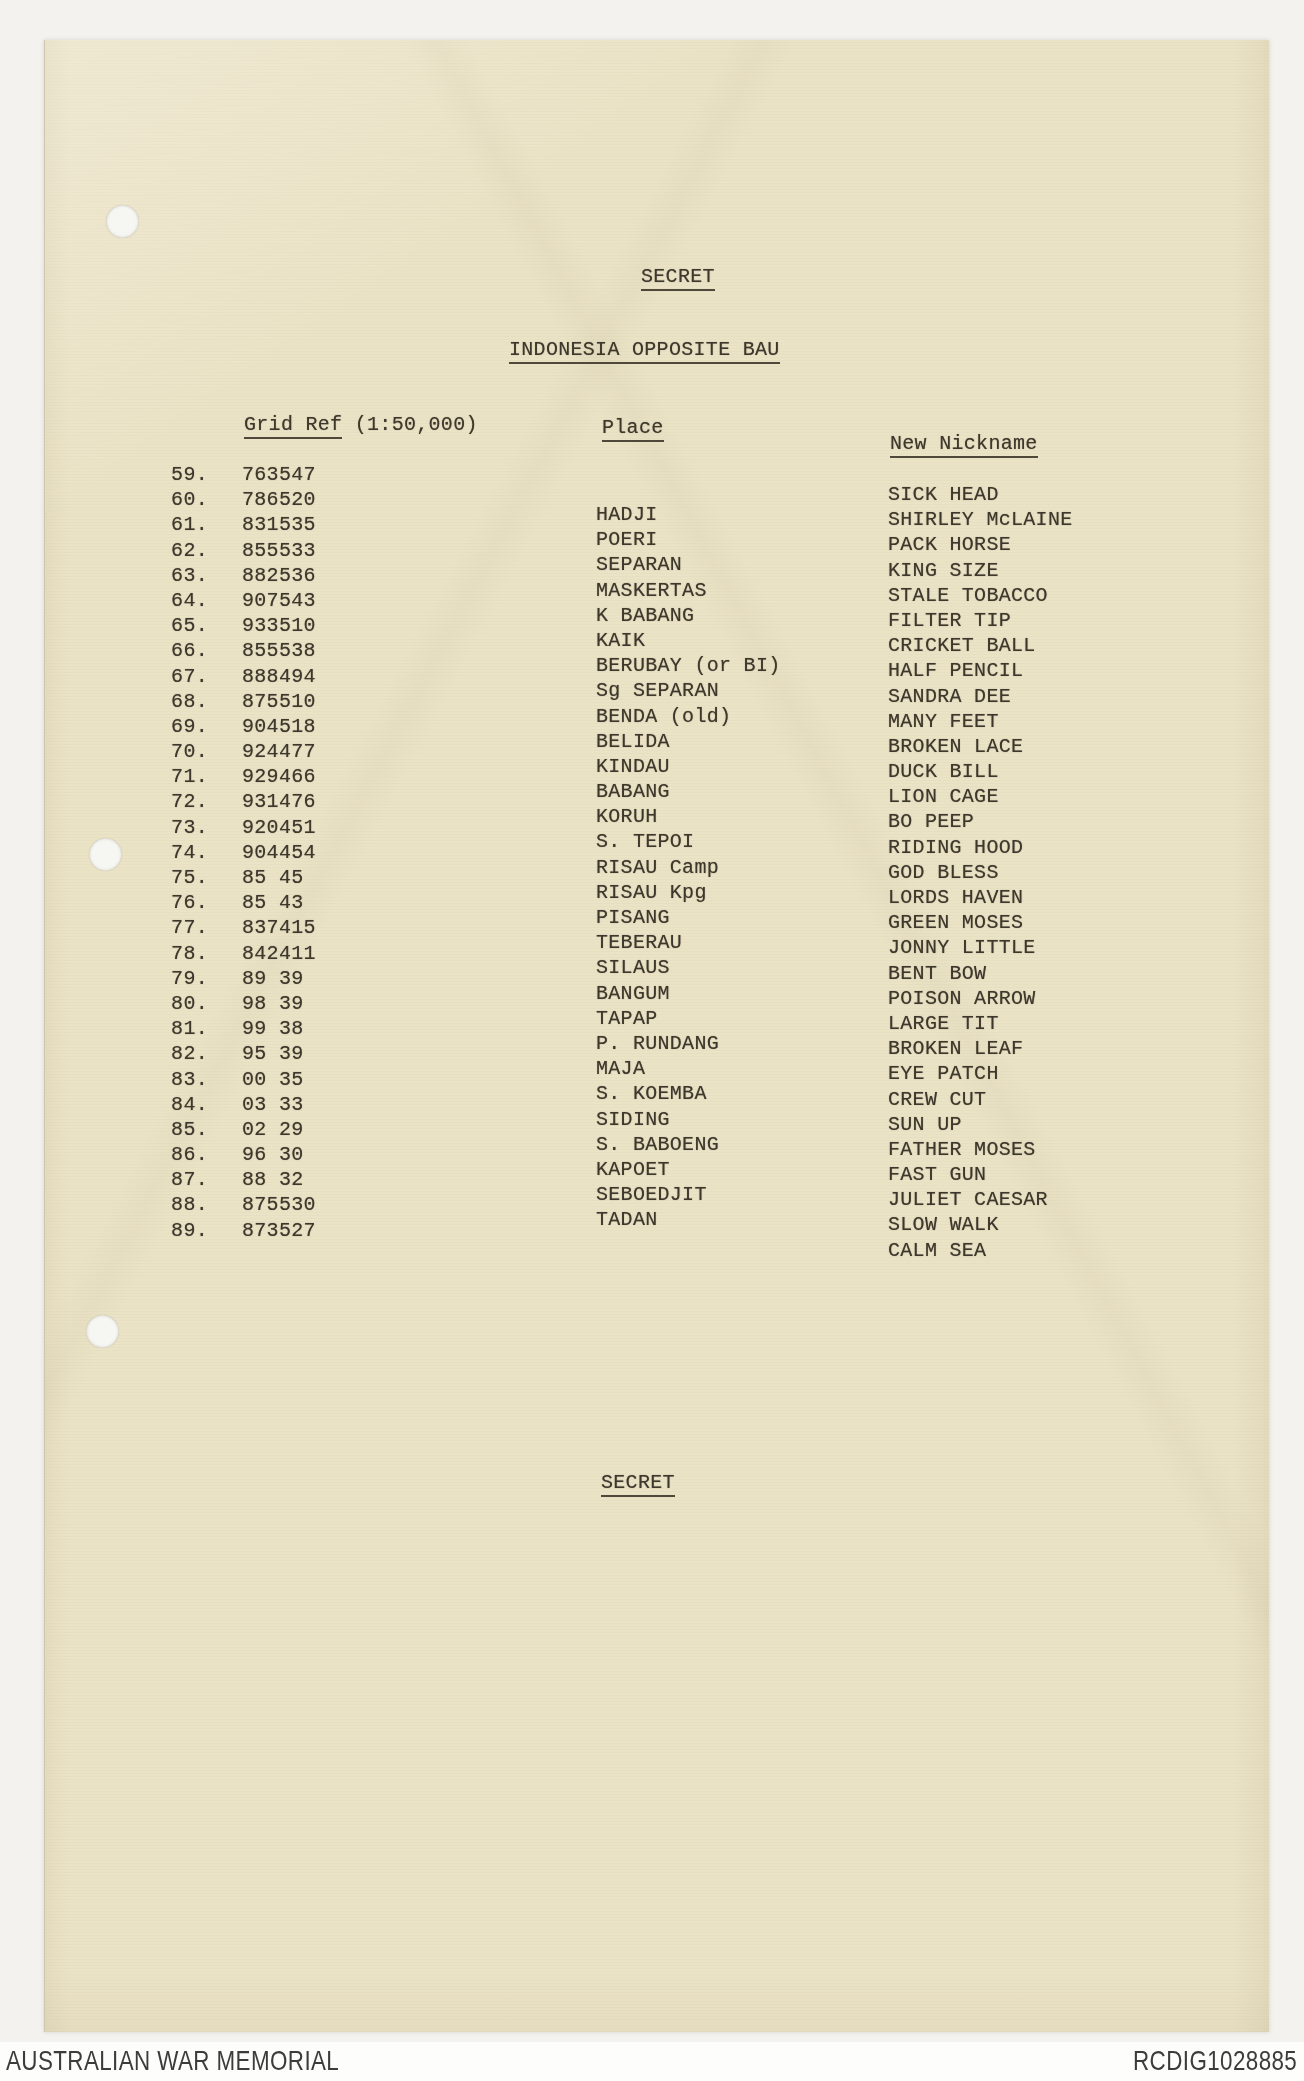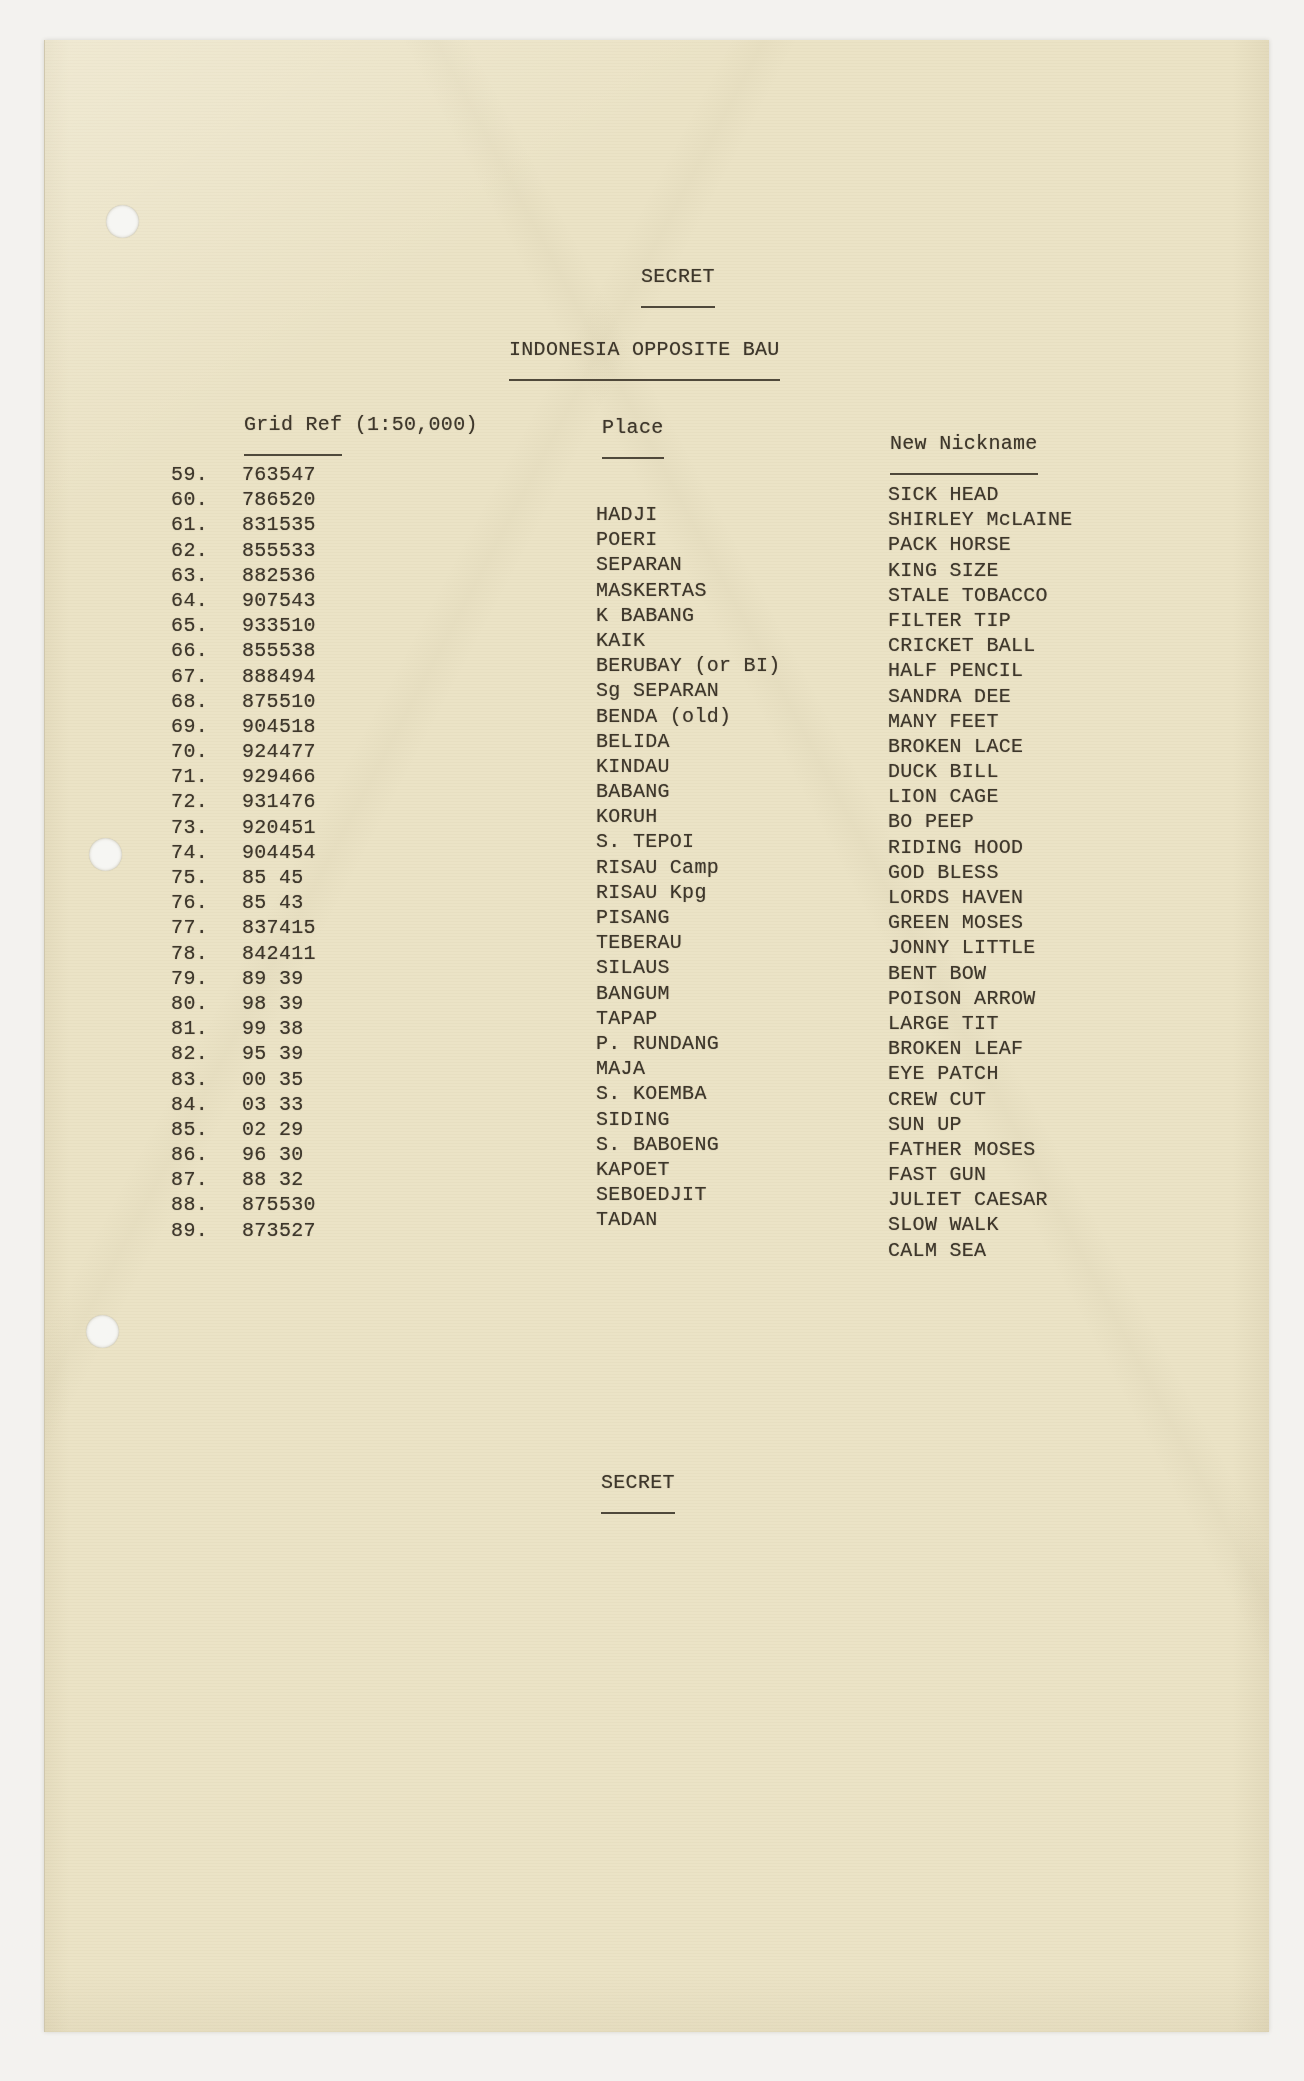--- a/index.html
+++ b/index.html
@@ -42,21 +42,21 @@
 
   
   .tw{
     position:absolute;
     font-size:20px;line-height:25.2px;
     letter-spacing:0.3px;
     white-space:pre;
     color:#3e372b;
     text-shadow:0 0 1px rgba(62,55,43,0.55);
   }
-  .u{border-bottom:2px solid rgba(62,55,43,0.9);padding-bottom:18px;}
+  .u{border-bottom:2px solid rgba(62,55,43,0.9);padding-bottom:1px;}
 
   .classification-top{left:596px;top:224px;}
   .doc-title{left:464px;top:297px;}
 
   .hdr-grid{left:199px;top:372px;}
   .hdr-place{left:557px;top:375px;}
   .hdr-nick{left:845px;top:375px;margin-top:16px;}
 
   .col{position:absolute;}
   .col .line{height:25.2px;}
@@ -108,14 +108,18 @@
     <div class="tw hdr-nick"><span class="u">New Nickname</span></div>
 
     <div class="tw col" id="col-numbers"><div class="line"><span class="rownum">59.</span><span class="gridref">763547</span></div><div class="line"><span class="rownum">60.</span><span class="gridref">786520</span></div><div class="line"><span class="rownum">61.</span><span class="gridref">831535</span></div><div class="line"><span class="rownum">62.</span><span class="gridref">855533</span></div><div class="line"><span class="rownum">63.</span><span class="gridref">882536</span></div><div class="line"><span class="rownum">64.</span><span class="gridref">907543</span></div><div class="line"><span class="rownum">65.</span><span class="gridref">933510</span></div><div class="line"><span class="rownum">66.</span><span class="gridref">855538</span></div><div class="line"><span class="rownum">67.</span><span class="gridref">888494</span></div><div class="line"><span class="rownum">68.</span><span class="gridref">875510</span></div><div class="line"><span class="rownum">69.</span><span class="gridref">904518</span></div><div class="line"><span class="rownum">70.</span><span class="gridref">924477</span></div><div class="line"><span class="rownum">71.</span><span class="gridref">929466</span></div><div class="line"><span class="rownum">72.</span><span class="gridref">931476</span></div><div class="line"><span class="rownum">73.</span><span class="gridref">920451</span></div><div class="line"><span class="rownum">74.</span><span class="gridref">904454</span></div><div class="line"><span class="rownum">75.</span><span class="gridref">85 45</span></div><div class="line"><span class="rownum">76.</span><span class="gridref">85 43</span></div><div class="line"><span class="rownum">77.</span><span class="gridref">837415</span></div><div class="line"><span class="rownum">78.</span><span class="gridref">842411</span></div><div class="line"><span class="rownum">79.</span><span class="gridref">89 39</span></div><div class="line"><span class="rownum">80.</span><span class="gridref">98 39</span></div><div class="line"><span class="rownum">81.</span><span class="gridref">99 38</span></div><div class="line"><span class="rownum">82.</span><span class="gridref">95 39</span></div><div class="line"><span class="rownum">83.</span><span class="gridref">00 35</span></div><div class="line"><span class="rownum">84.</span><span class="gridref">03 33</span></div><div class="line"><span class="rownum">85.</span><span class="gridref">02 29</span></div><div class="line"><span class="rownum">86.</span><span class="gridref">96 30</span></div><div class="line"><span class="rownum">87.</span><span class="gridref">88 32</span></div><div class="line"><span class="rownum">88.</span><span class="gridref">875530</span></div><div class="line"><span class="rownum">89.</span><span class="gridref">873527</span></div></div>
     <div class="tw col" id="col-places"><div class="line">HADJI</div><div class="line">POERI</div><div class="line">SEPARAN</div><div class="line">MASKERTAS</div><div class="line">K BABANG</div><div class="line">KAIK</div><div class="line">BERUBAY (or BI)</div><div class="line">Sg SEPARAN</div><div class="line">BENDA (old)</div><div class="line">BELIDA</div><div class="line">KINDAU</div><div class="line">BABANG</div><div class="line">KORUH</div><div class="line">S. TEPOI</div><div class="line">RISAU Camp</div><div class="line">RISAU Kpg</div><div class="line">PISANG</div><div class="line">TEBERAU</div><div class="line">SILAUS</div><div class="line">BANGUM</div><div class="line">TAPAP</div><div class="line">P. RUNDANG</div><div class="line">MAJA</div><div class="line">S. KOEMBA</div><div class="line">SIDING</div><div class="line">S. BABOENG</div><div class="line">KAPOET</div><div class="line">SEBOEDJIT</div><div class="line">TADAN</div></div>
     <div class="tw col" id="col-nicknames"><div class="line">SICK HEAD</div><div class="line">SHIRLEY McLAINE</div><div class="line">PACK HORSE</div><div class="line">KING SIZE</div><div class="line">STALE TOBACCO</div><div class="line">FILTER TIP</div><div class="line">CRICKET BALL</div><div class="line">HALF PENCIL</div><div class="line">SANDRA DEE</div><div class="line">MANY FEET</div><div class="line">BROKEN LACE</div><div class="line">DUCK BILL</div><div class="line">LION CAGE</div><div class="line">BO PEEP</div><div class="line">RIDING HOOD</div><div class="line">GOD BLESS</div><div class="line">LORDS HAVEN</div><div class="line">GREEN MOSES</div><div class="line">JONNY LITTLE</div><div class="line">BENT BOW</div><div class="line">POISON ARROW</div><div class="line">LARGE TIT</div><div class="line">BROKEN LEAF</div><div class="line">EYE PATCH</div><div class="line">CREW CUT</div><div class="line">SUN UP</div><div class="line">FATHER MOSES</div><div class="line">FAST GUN</div><div class="line">JULIET CAESAR</div><div class="line">SLOW WALK</div><div class="line">CALM SEA</div></div>
 
     <div class="tw classification-bottom"><span class="u">SECRET</span></div>
 
   </div>
 
+  <div class="footer-bar">
+    <span class="footer-left">AUSTRALIAN WAR MEMORIAL</span>
+    <span class="footer-right">RCDIG1028885</span>
+  </div>
 
 </div>
 
 </body></html>

